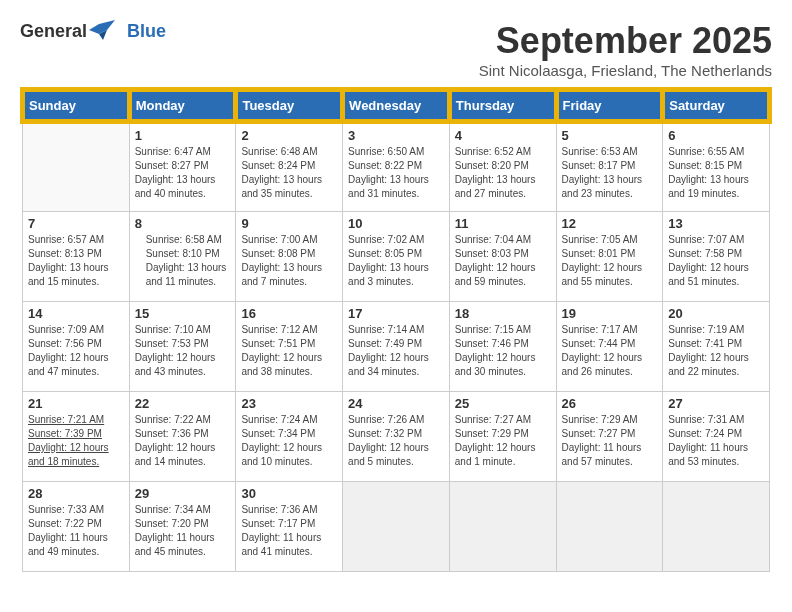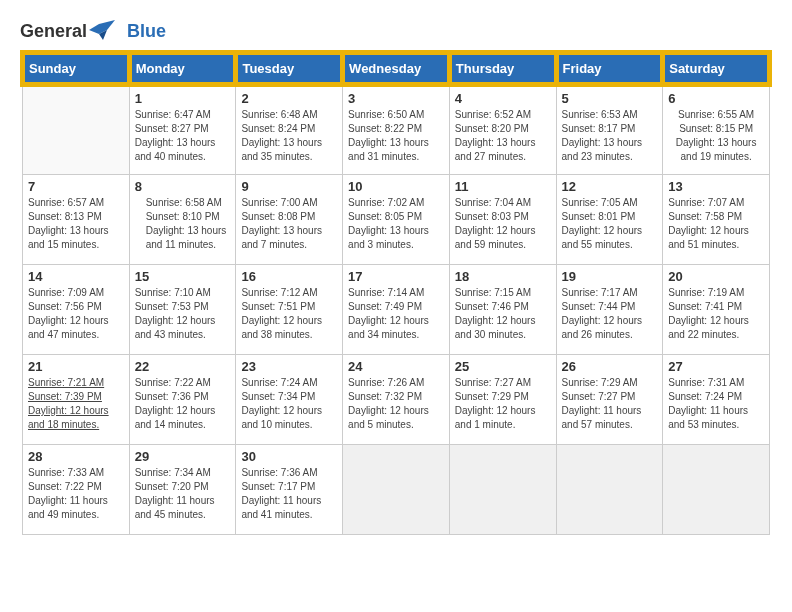--- a/index.html
+++ b/index.html
@@ -84,20 +84,24 @@
 <div class="header">
   <div class="logo">
     <div class="logo-row">
       <span style="font-size:18px;font-weight:bold;color:#333;">General</span>
       <svg width="26" height="22" viewBox="0 0 26 22" style="margin-left:2px;">
         <polygon points="10,4 26,0 18,10 10,14 0,10" fill="#2a6db5"></polygon>
         <polygon points="10,14 18,10 14,20" fill="#1a4d8a"></polygon>
       </svg>
     </div>
     <span style="font-size:18px;font-weight:bold;color:#2a6db5;margin-left:12px;">Blue</span>
+  </div>
+  <div class="title-section">
+    <div class="month-title">September 2025</div>
+    <div class="subtitle">Sint Nicolaasga, Friesland, The Netherlands</div>
   </div>
 </div>
 
 <table>
   <thead>
     <tr>
       <th>Sunday</th>
       <th>Monday</th>
       <th>Tuesday</th>
       <th>Wednesday</th>
@@ -134,21 +138,21 @@
 Daylight: 13 hours and 27 minutes.</div>
         </td>
         <td>
           <span class="day-number">5</span>
           <div class="day-info" style="white-space: pre-line;">Sunrise: 6:53 AM
 Sunset: 8:17 PM
 Daylight: 13 hours and 23 minutes.</div>
         </td>
         <td>
           <span class="day-number">6</span>
-          <div class="day-info" style="white-space: pre-line; text-align: center;">Sunrise: 6:55 AM
+          <div class="day-info" style="white-space: pre-line;">Sunrise: 6:55 AM
 Sunset: 8:15 PM
 Daylight: 13 hours and 19 minutes.</div>
         </td>
       </tr>
       <tr>
         <td>
           <span class="day-number">7</span>
           <div class="day-info" style="white-space: pre-line;">Sunrise: 6:57 AM
 Sunset: 8:13 PM
 Daylight: 13 hours and 15 minutes.</div>

